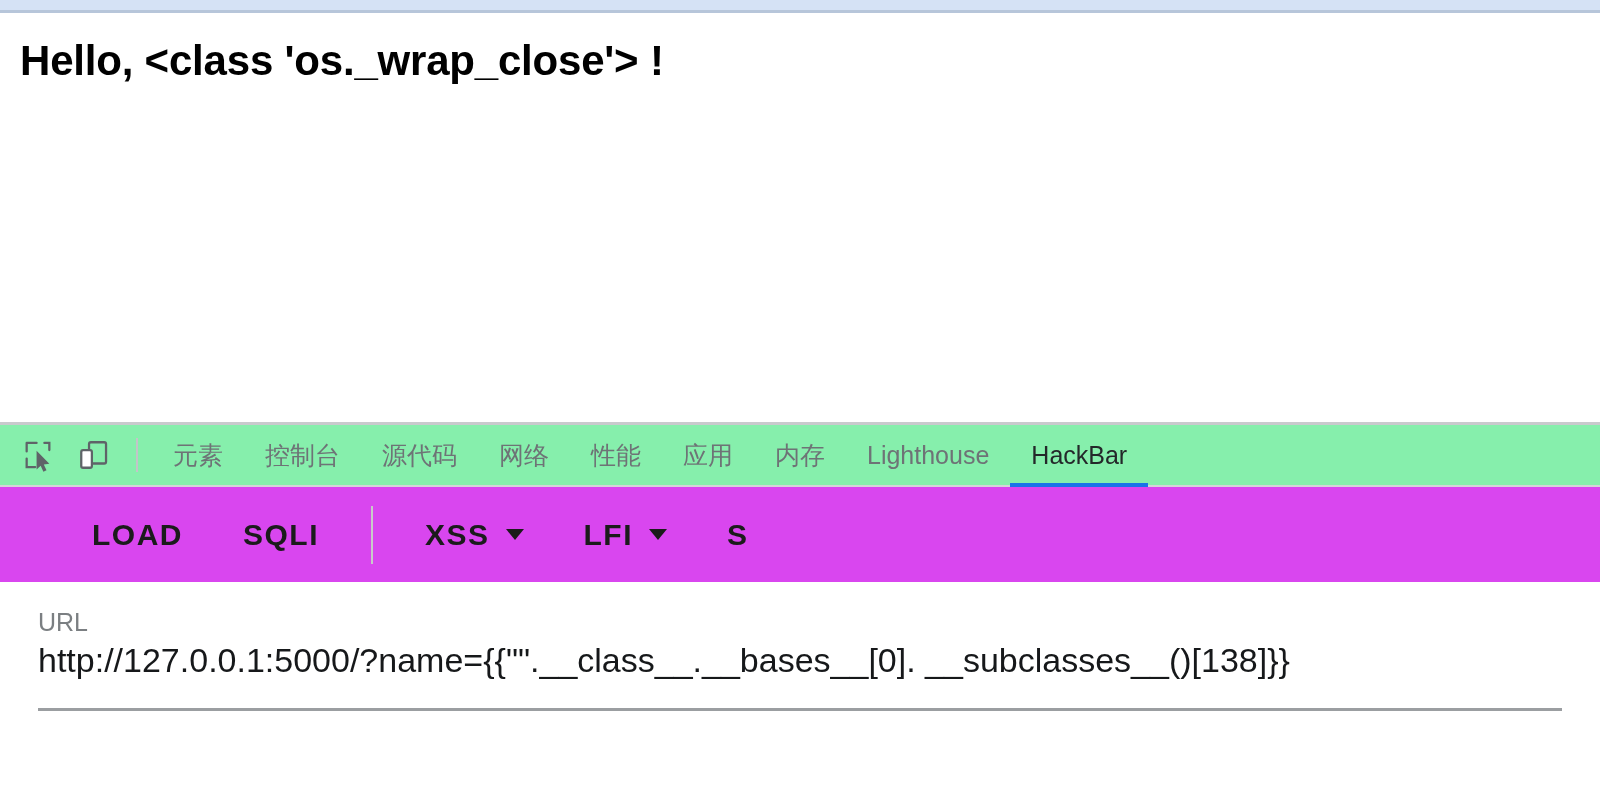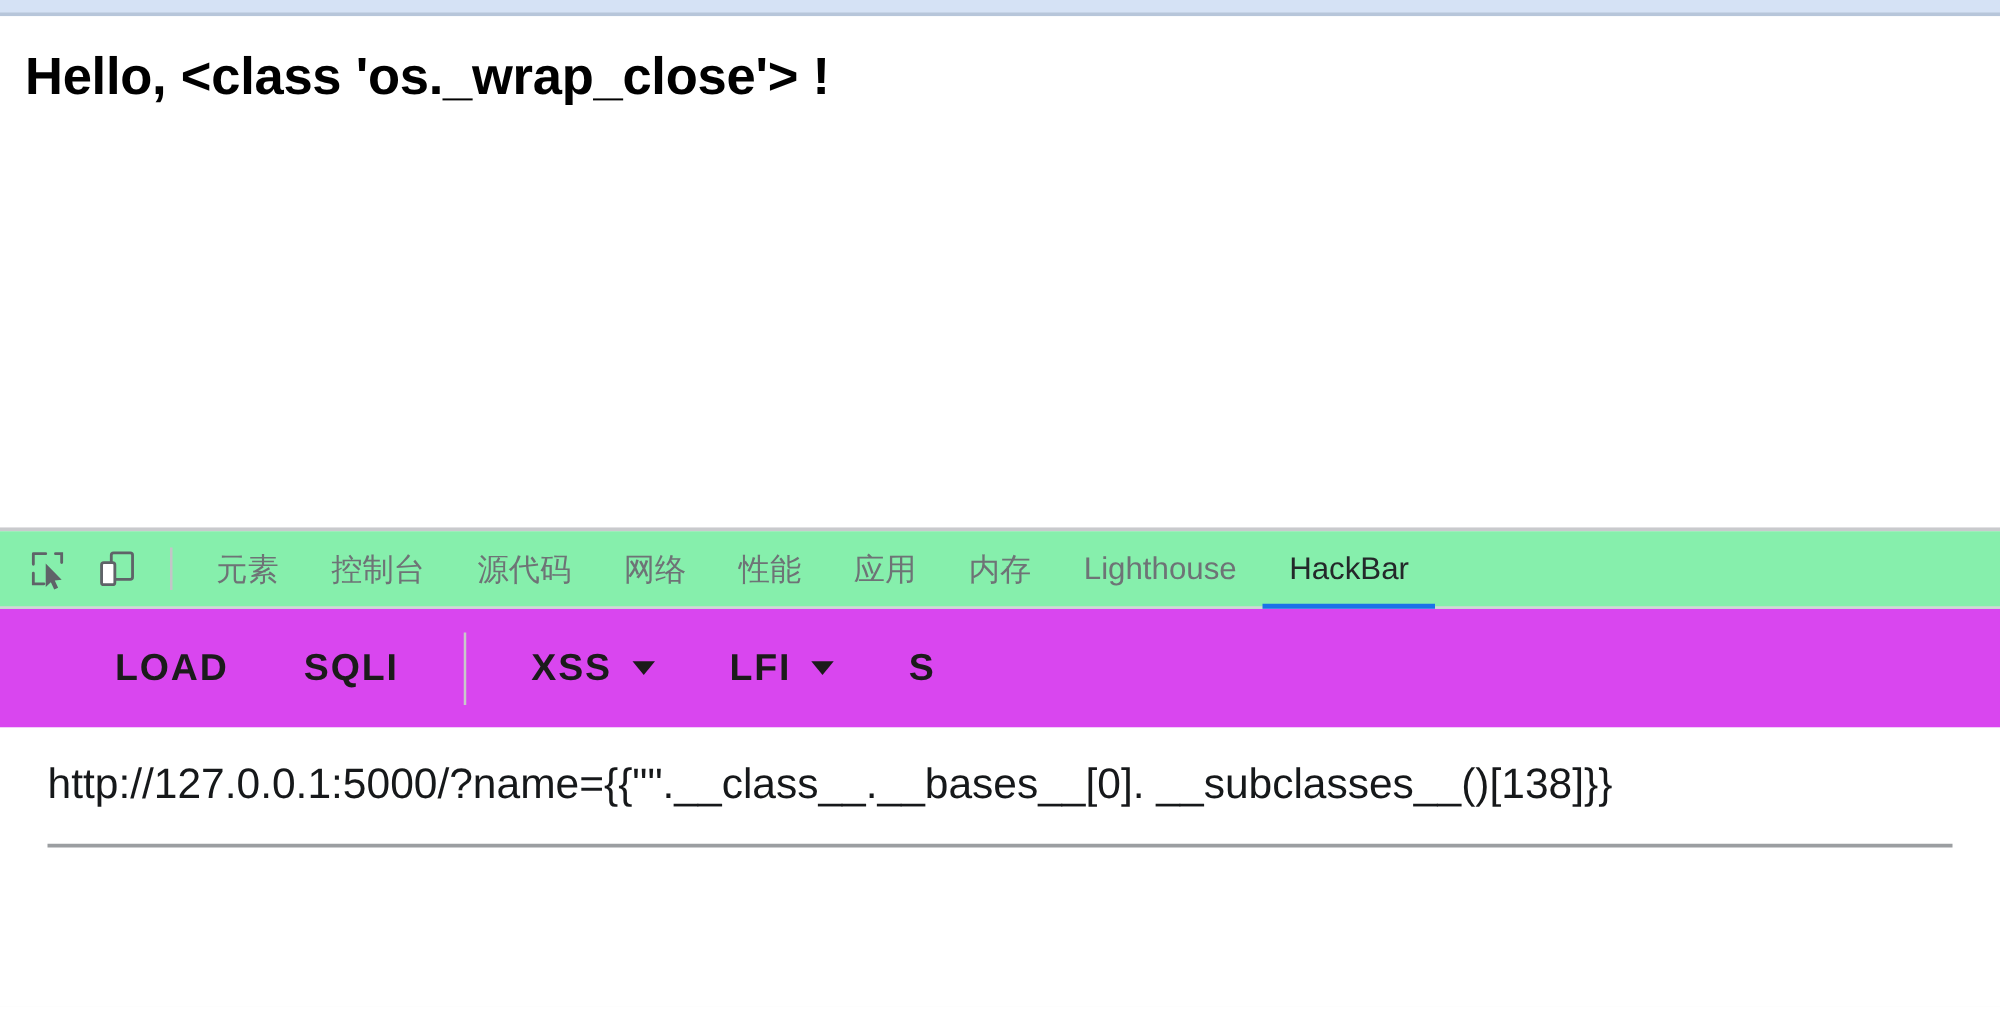--- a/index.html
+++ b/index.html
@@ -218,17 +218,18 @@
     <div class="hb-btn">
       <span>LFI</span>
       <span class="caret"></span>
     </div>
     <div class="hb-btn">
       <span>S</span>
     </div>
   </div>
 
   <div class="url-panel">
+    <div class="url-label">URL</div>
     <div class="url-value">http://127.0.0.1:5000/?name={{"".__class__.__bases__[0]. __subclasses__()[138]}}</div>
     <div class="url-underline"></div>
   </div>
 
 </div>
 
 </body></html>

